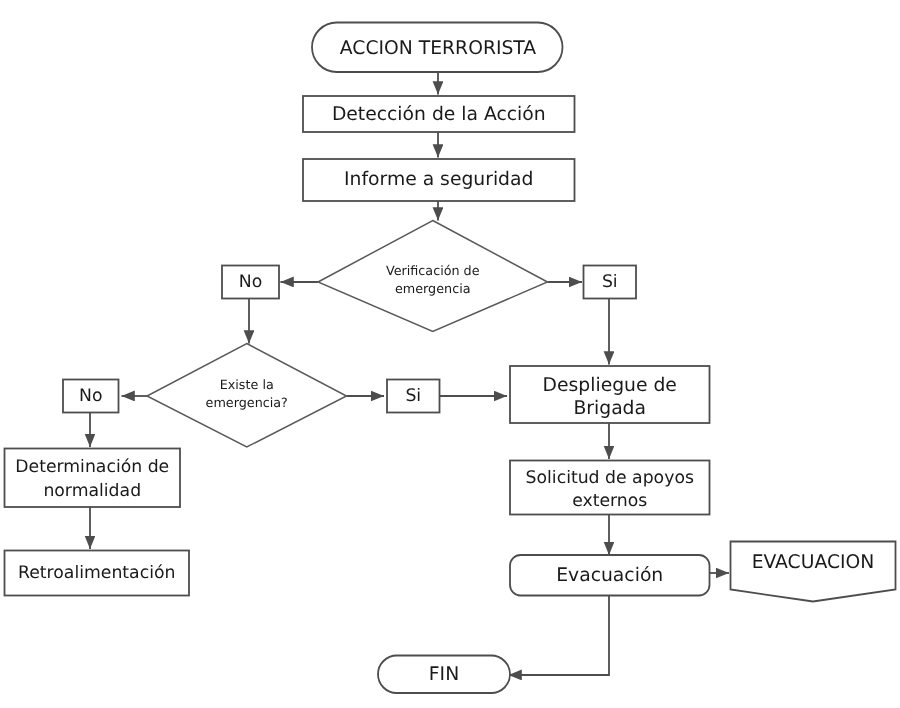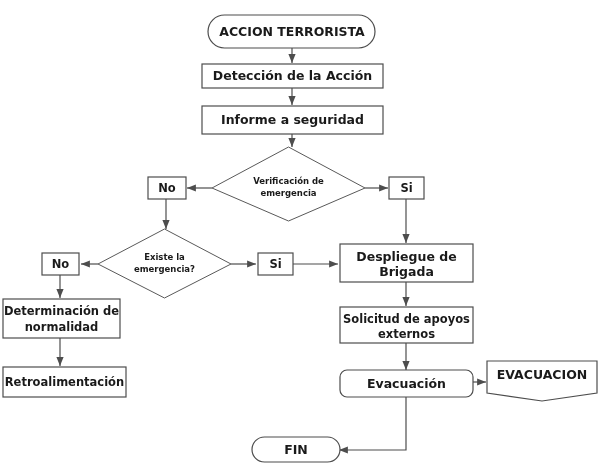--- a/index.html
+++ b/index.html
@@ -10,21 +10,20 @@
   body {
     width: 600px;
     height: 472px;
     font-family: "DejaVu Sans", sans-serif;
     overflow: hidden;
   }
   #flowchart-root {
     position: relative;
     width: 600px;
     height: 472px;
-    font-weight: bold;
   }
   svg.chart-canvas {
     display: block;
     width: 600px;
     height: 472px;
   }
   .node-shape {
     fill: #ffffff;
     stroke: #4d4d4d;
     stroke-width: 1.2;

